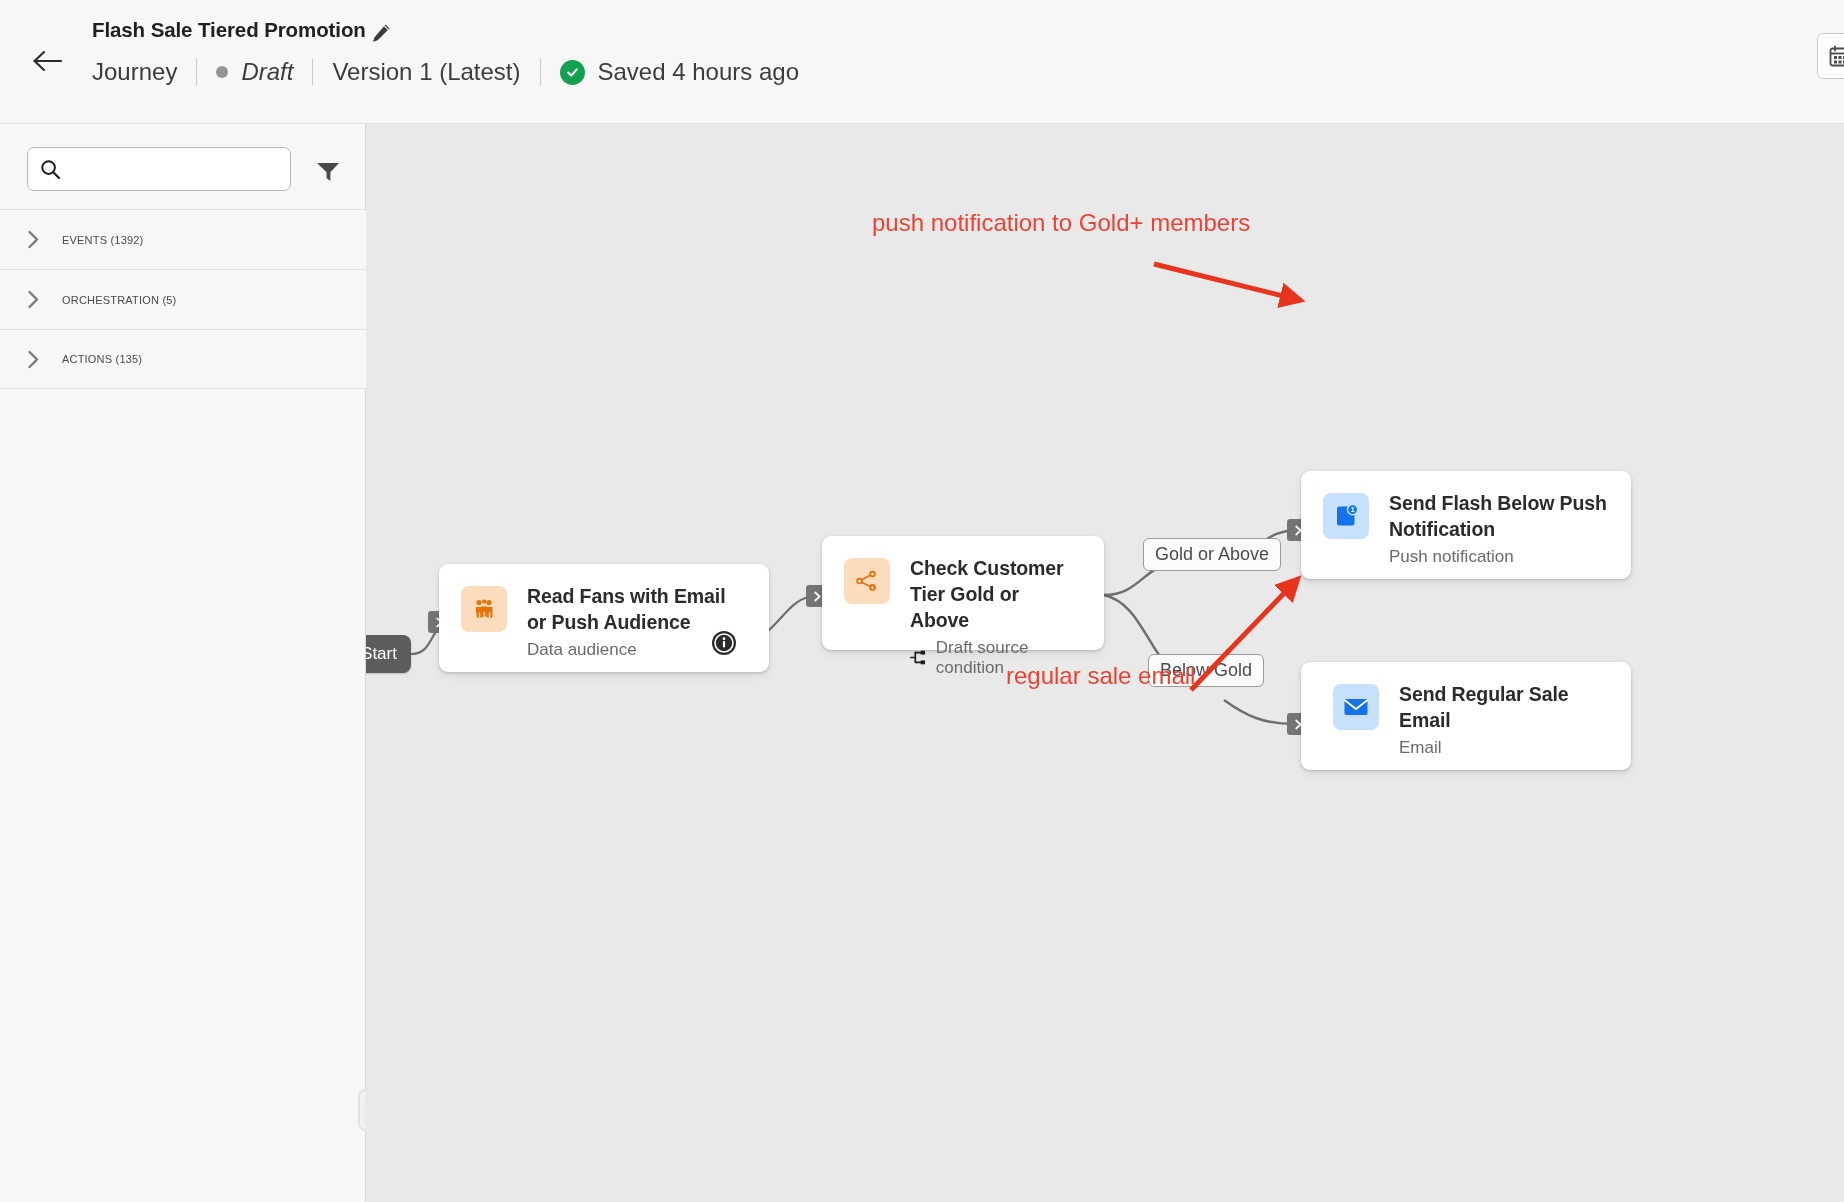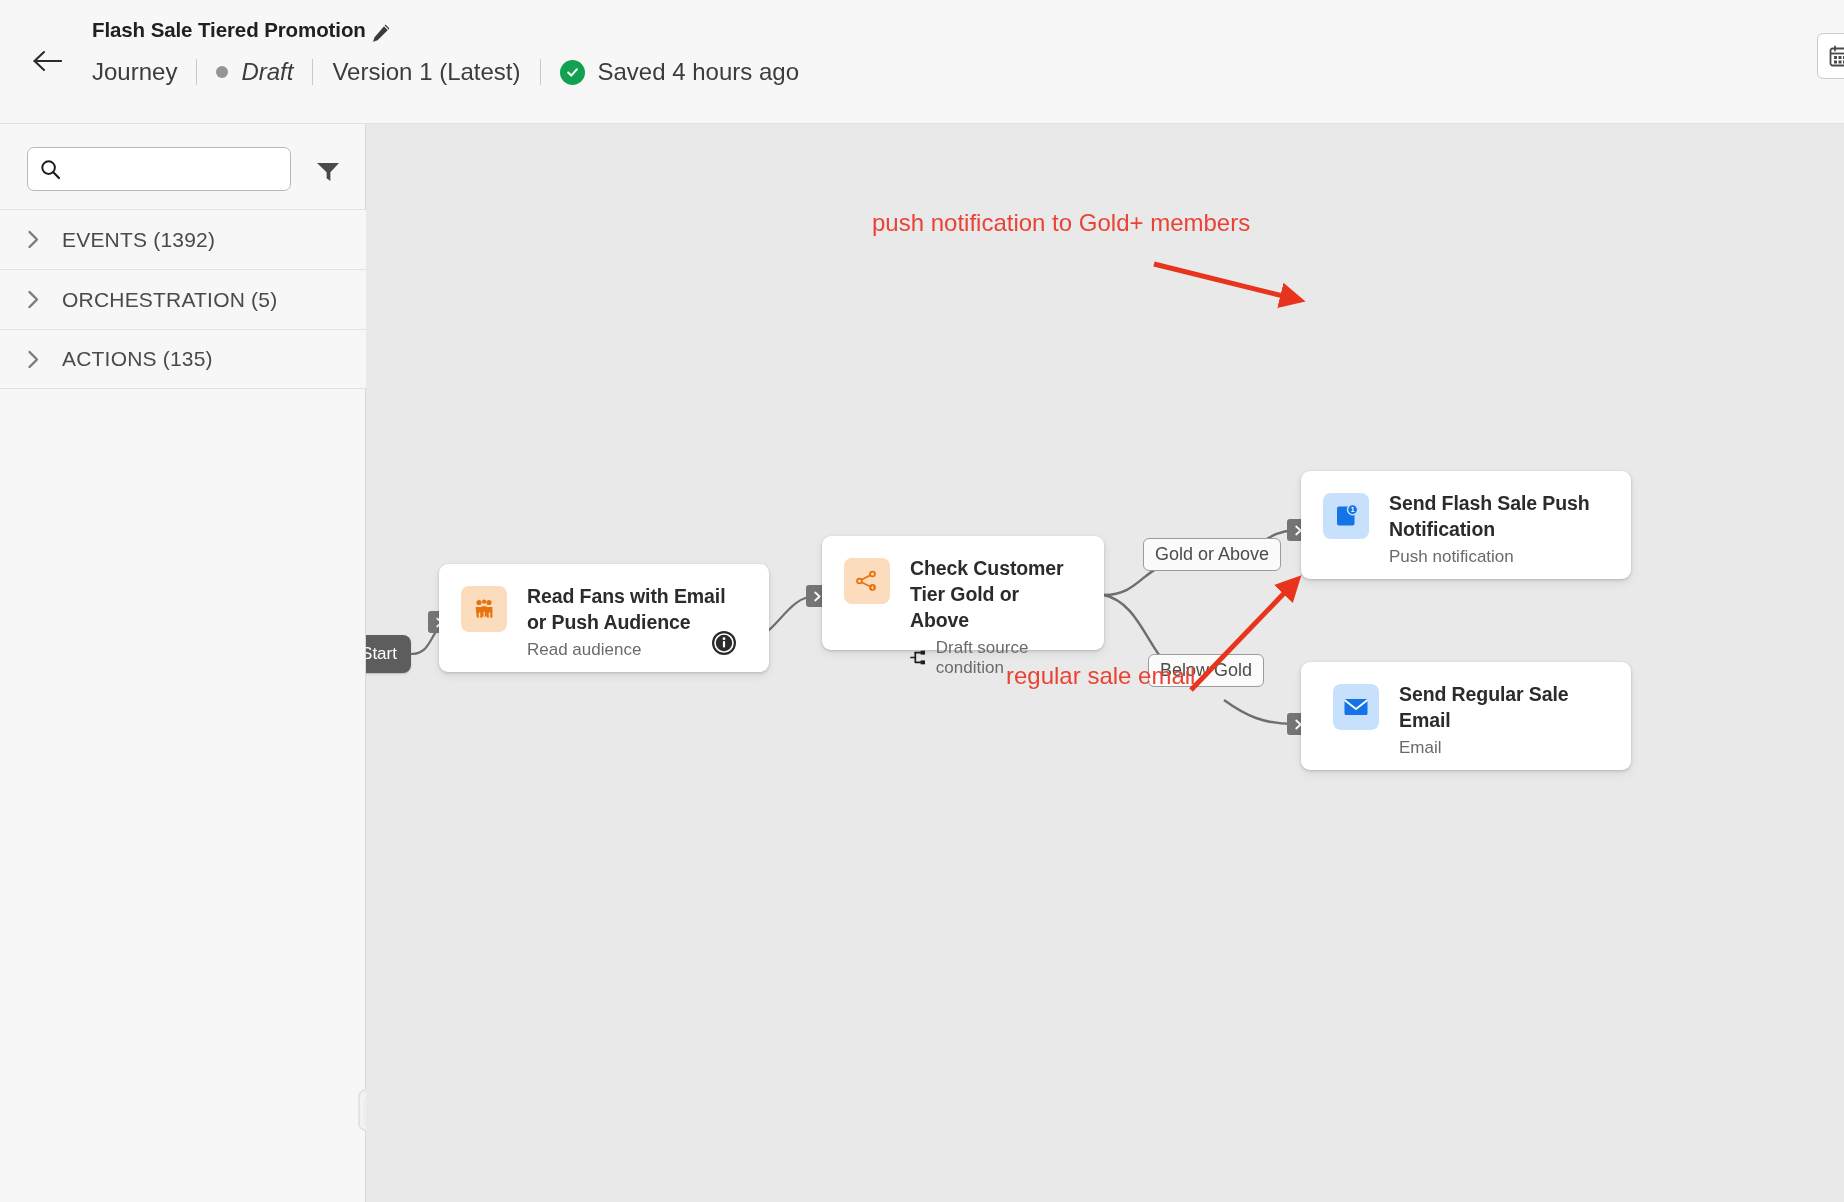--- a/index.html
+++ b/index.html
@@ -109,21 +109,21 @@
     display: flex; align-items: center;
     cursor: pointer;
     background: #f7f7f7;
   }
   .accordion-chev {
     width: 22px; height: 22px; margin-left: 22px; margin-right: 18px;
     display: flex; align-items: center; justify-content: center;
     flex: none;
   }
   .accordion-label {
-    font-size: 21px; color: #4a4a4a; letter-spacing: 0.2px;
+    font-size: 11px; color: #4a4a4a; letter-spacing: 0.2px;
   }
   #accordion-wrap { position: absolute; left: 0; top: 85px; width: 366px; }
   #accordion-wrap .accordion-item:last-child { border-bottom: 1px solid #e2e2e2; }
 
   
   #resize-handle {
     position: absolute; left: 358px; top: 965px;
     width: 15px; height: 42px;
     border: 2px solid #e3e3e3; border-radius: 8px;
     background: #f2f2f2;
@@ -345,21 +345,21 @@
         <circle cx="14.2" cy="6.6" r="2.2" fill="#e8720c"></circle>
         <circle cx="19" cy="7.5" r="2.6" fill="#e8720c"></circle>
         <path d="M5.6 12 h6.8 v9.8 a1 1 0 0 1 -1 1 h-1.1 v-5.2 h-1.5 v5.2 h-1.1 a1 1 0 0 1 -1 -1 Z" fill="#e8720c"></path>
         <path d="M11.6 11.2 h5 v9.5 a1 1 0 0 1 -1 1 h-0.9 v-5 h-1.2 v5 h-0.9 a1 1 0 0 1 -1 -1 Z" fill="#e8720c"></path>
         <path d="M15.6 12 h6.8 v9.8 a1 1 0 0 1 -1 1 h-1.1 v-5.2 h-1.5 v5.2 h-1.1 a1 1 0 0 1 -1 -1 Z" fill="#e8720c"></path>
       </svg>
     </div>
     <div>
       <div class="node-title">Read Fans with Email or Push Audience</div>
       <div class="node-sub">
-        <span>Read audience</span>
+        <span>Data audience</span>
       </div>
     </div>
   </div>
 
   <div id="info-badge">
     <svg width="28" height="28" viewBox="0 0 28 28">
       <circle cx="14" cy="14" r="12" fill="#2b2b2b"></circle>
       <circle cx="14" cy="14" r="9" fill="none" stroke="#ffffff" stroke-width="1.6"></circle>
       <circle cx="14" cy="9.7" r="1.4" fill="#ffffff"></circle>
       <rect x="12.9" y="12" width="2.2" height="6.6" rx="1" fill="#ffffff"></rect>
@@ -409,21 +409,21 @@
 
   <div class="node" style="left:935px; top:347px; width:330px; height:108px;">
     <div class="node-icon icon-push">
       <svg width="28" height="28" viewBox="0 0 28 28">
         <path d="M5 6.5 a2 2 0 0 1 2 -2 h9.2 v6.4 h6.3 v10.6 a2 2 0 0 1 -2 2 H7 a2 2 0 0 1 -2 -2 Z" fill="#1473e6"></path>
         <circle cx="20.6" cy="7.6" r="5.1" fill="#1473e6" stroke="#c7e0fb" stroke-width="1.5"></circle>
         <text x="20.6" y="10.4" font-family="Liberation Sans, sans-serif" font-size="7" font-weight="bold" fill="#ffffff" text-anchor="middle">1</text>
       </svg>
     </div>
     <div>
-      <div class="node-title">Send Flash Sale Push Notification</div>
+      <div class="node-title">Send Flash Below Push Notification</div>
       <div class="node-sub">
         <span>Push notification</span>
       </div>
     </div>
   </div>
 
   <div class="conn-chip" style="left:921px; top:589px;">
     <svg width="9" height="11" viewBox="0 0 9 11">
       <path d="M2.2 1.5 L6.6 5.5 L2.2 9.5" fill="none" stroke="#ffffff" stroke-width="1.8" stroke-linecap="round" stroke-linejoin="round"></path>
     </svg>

